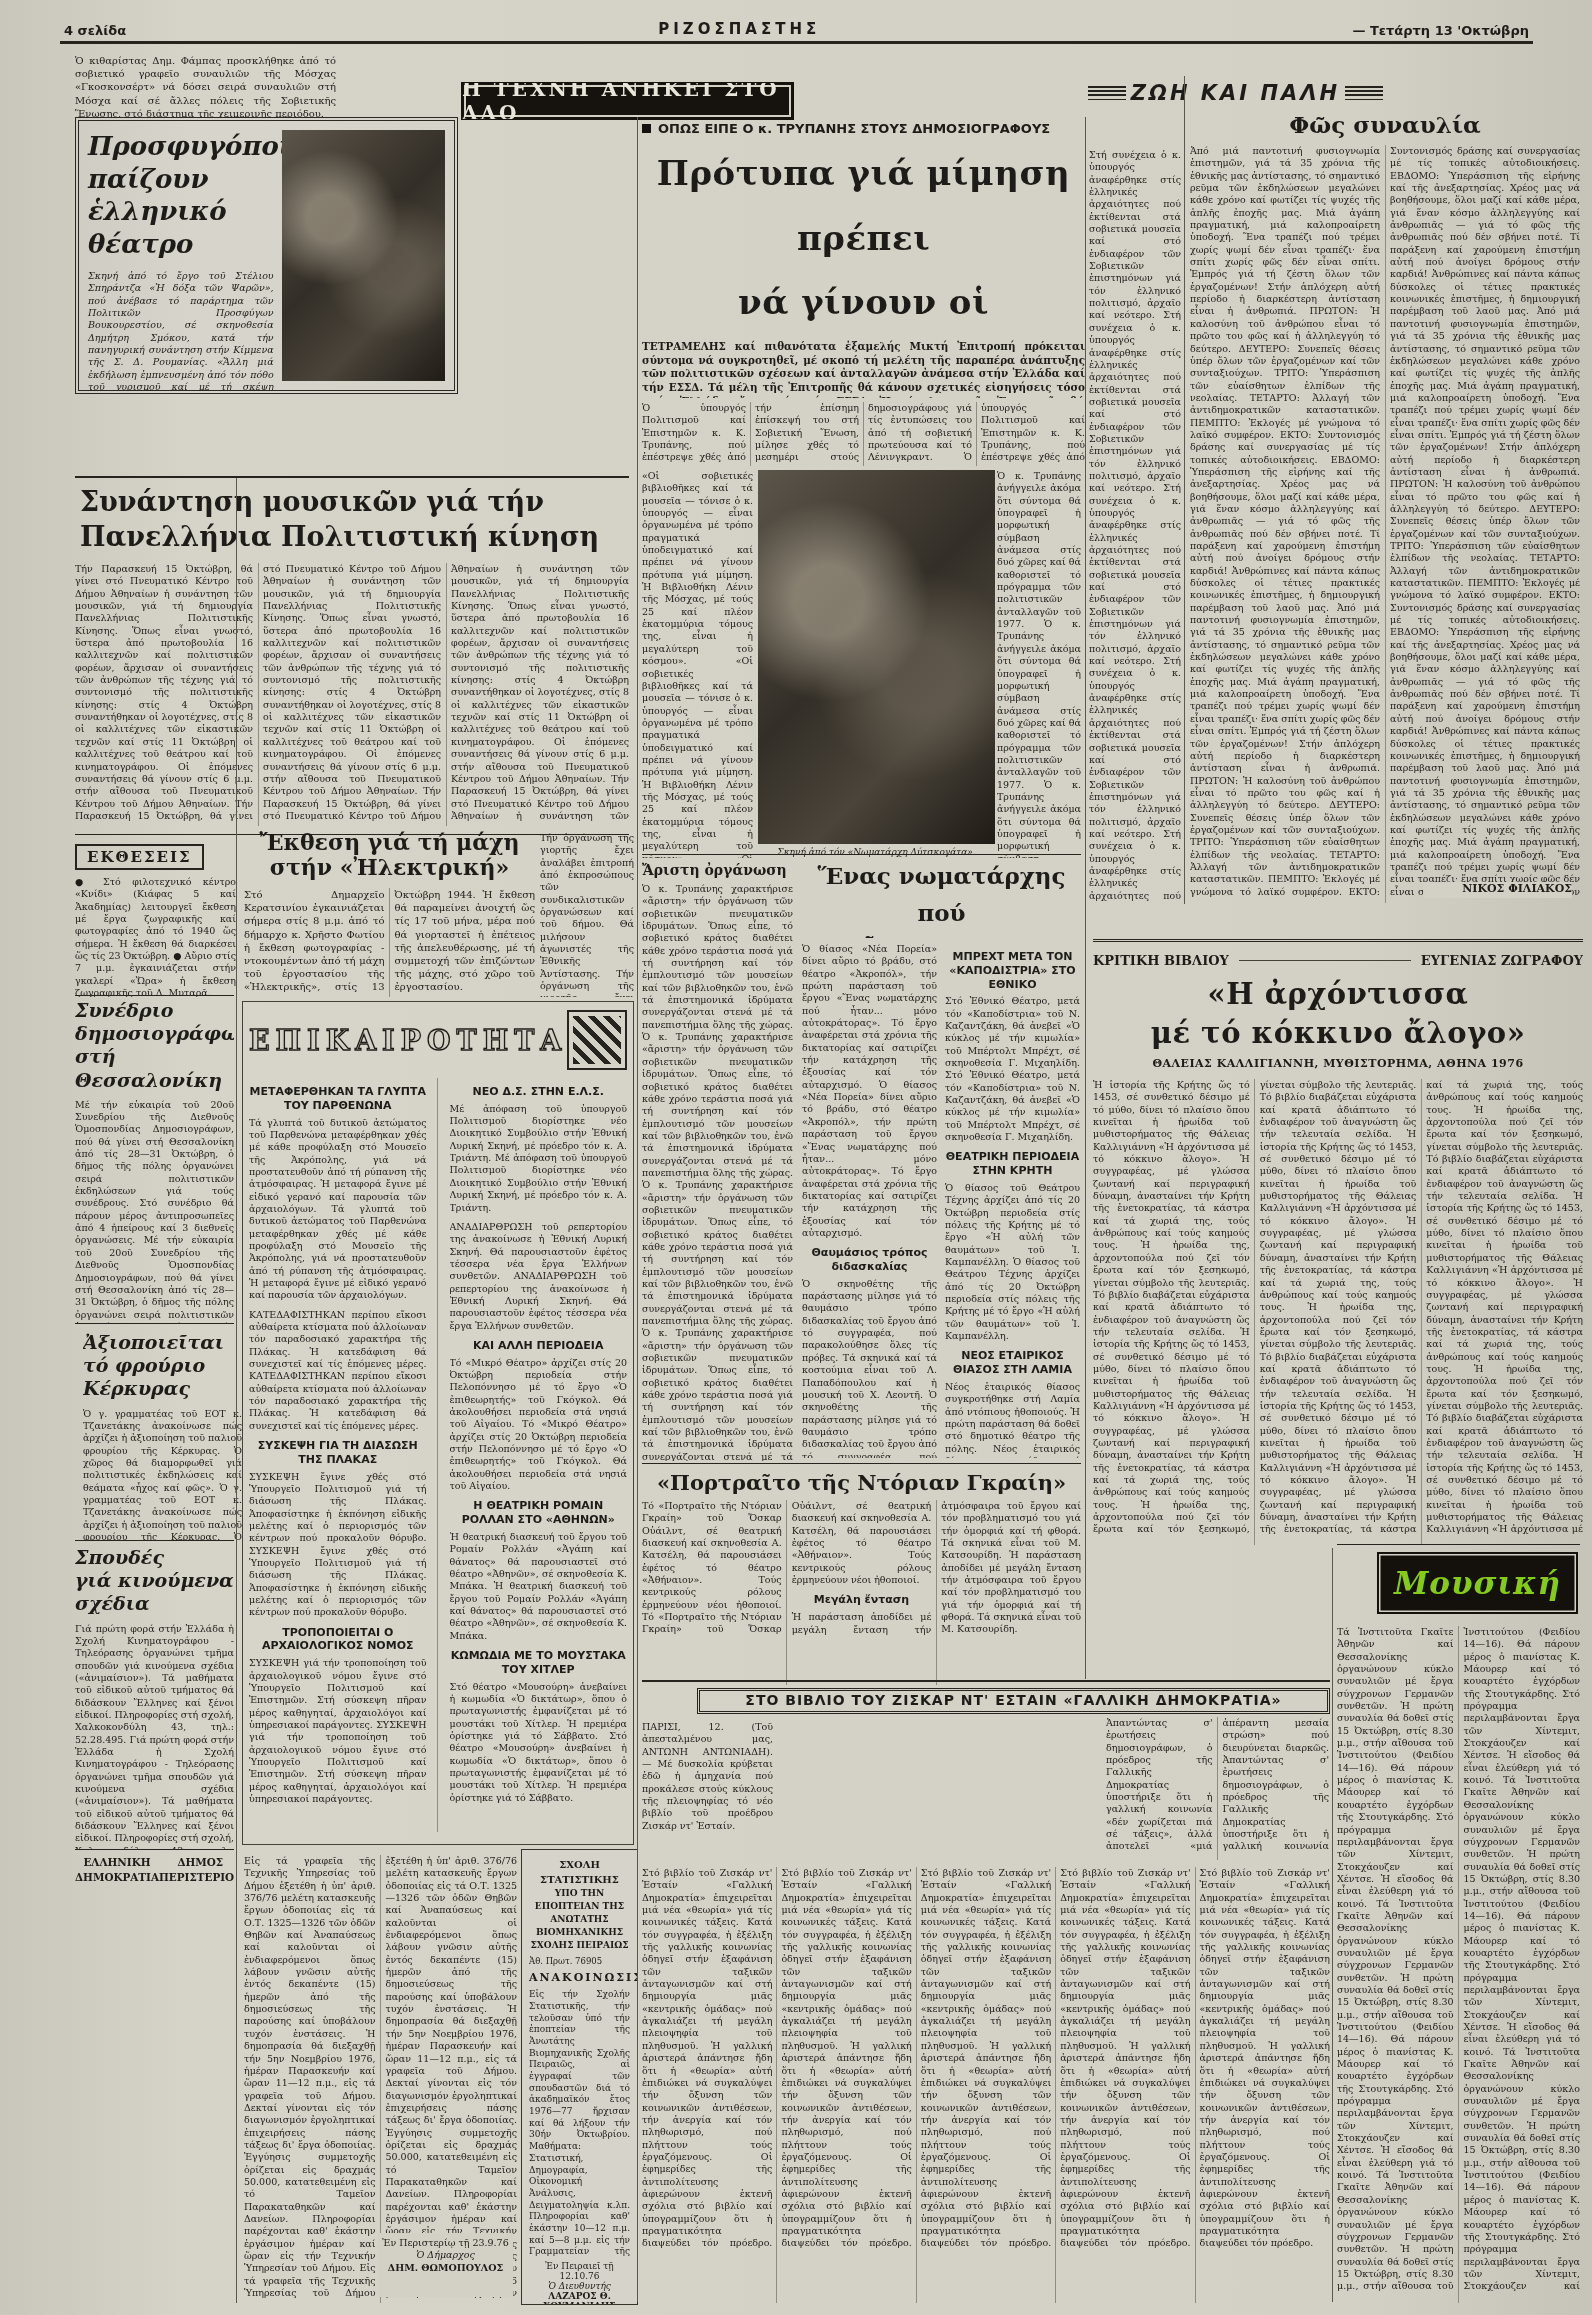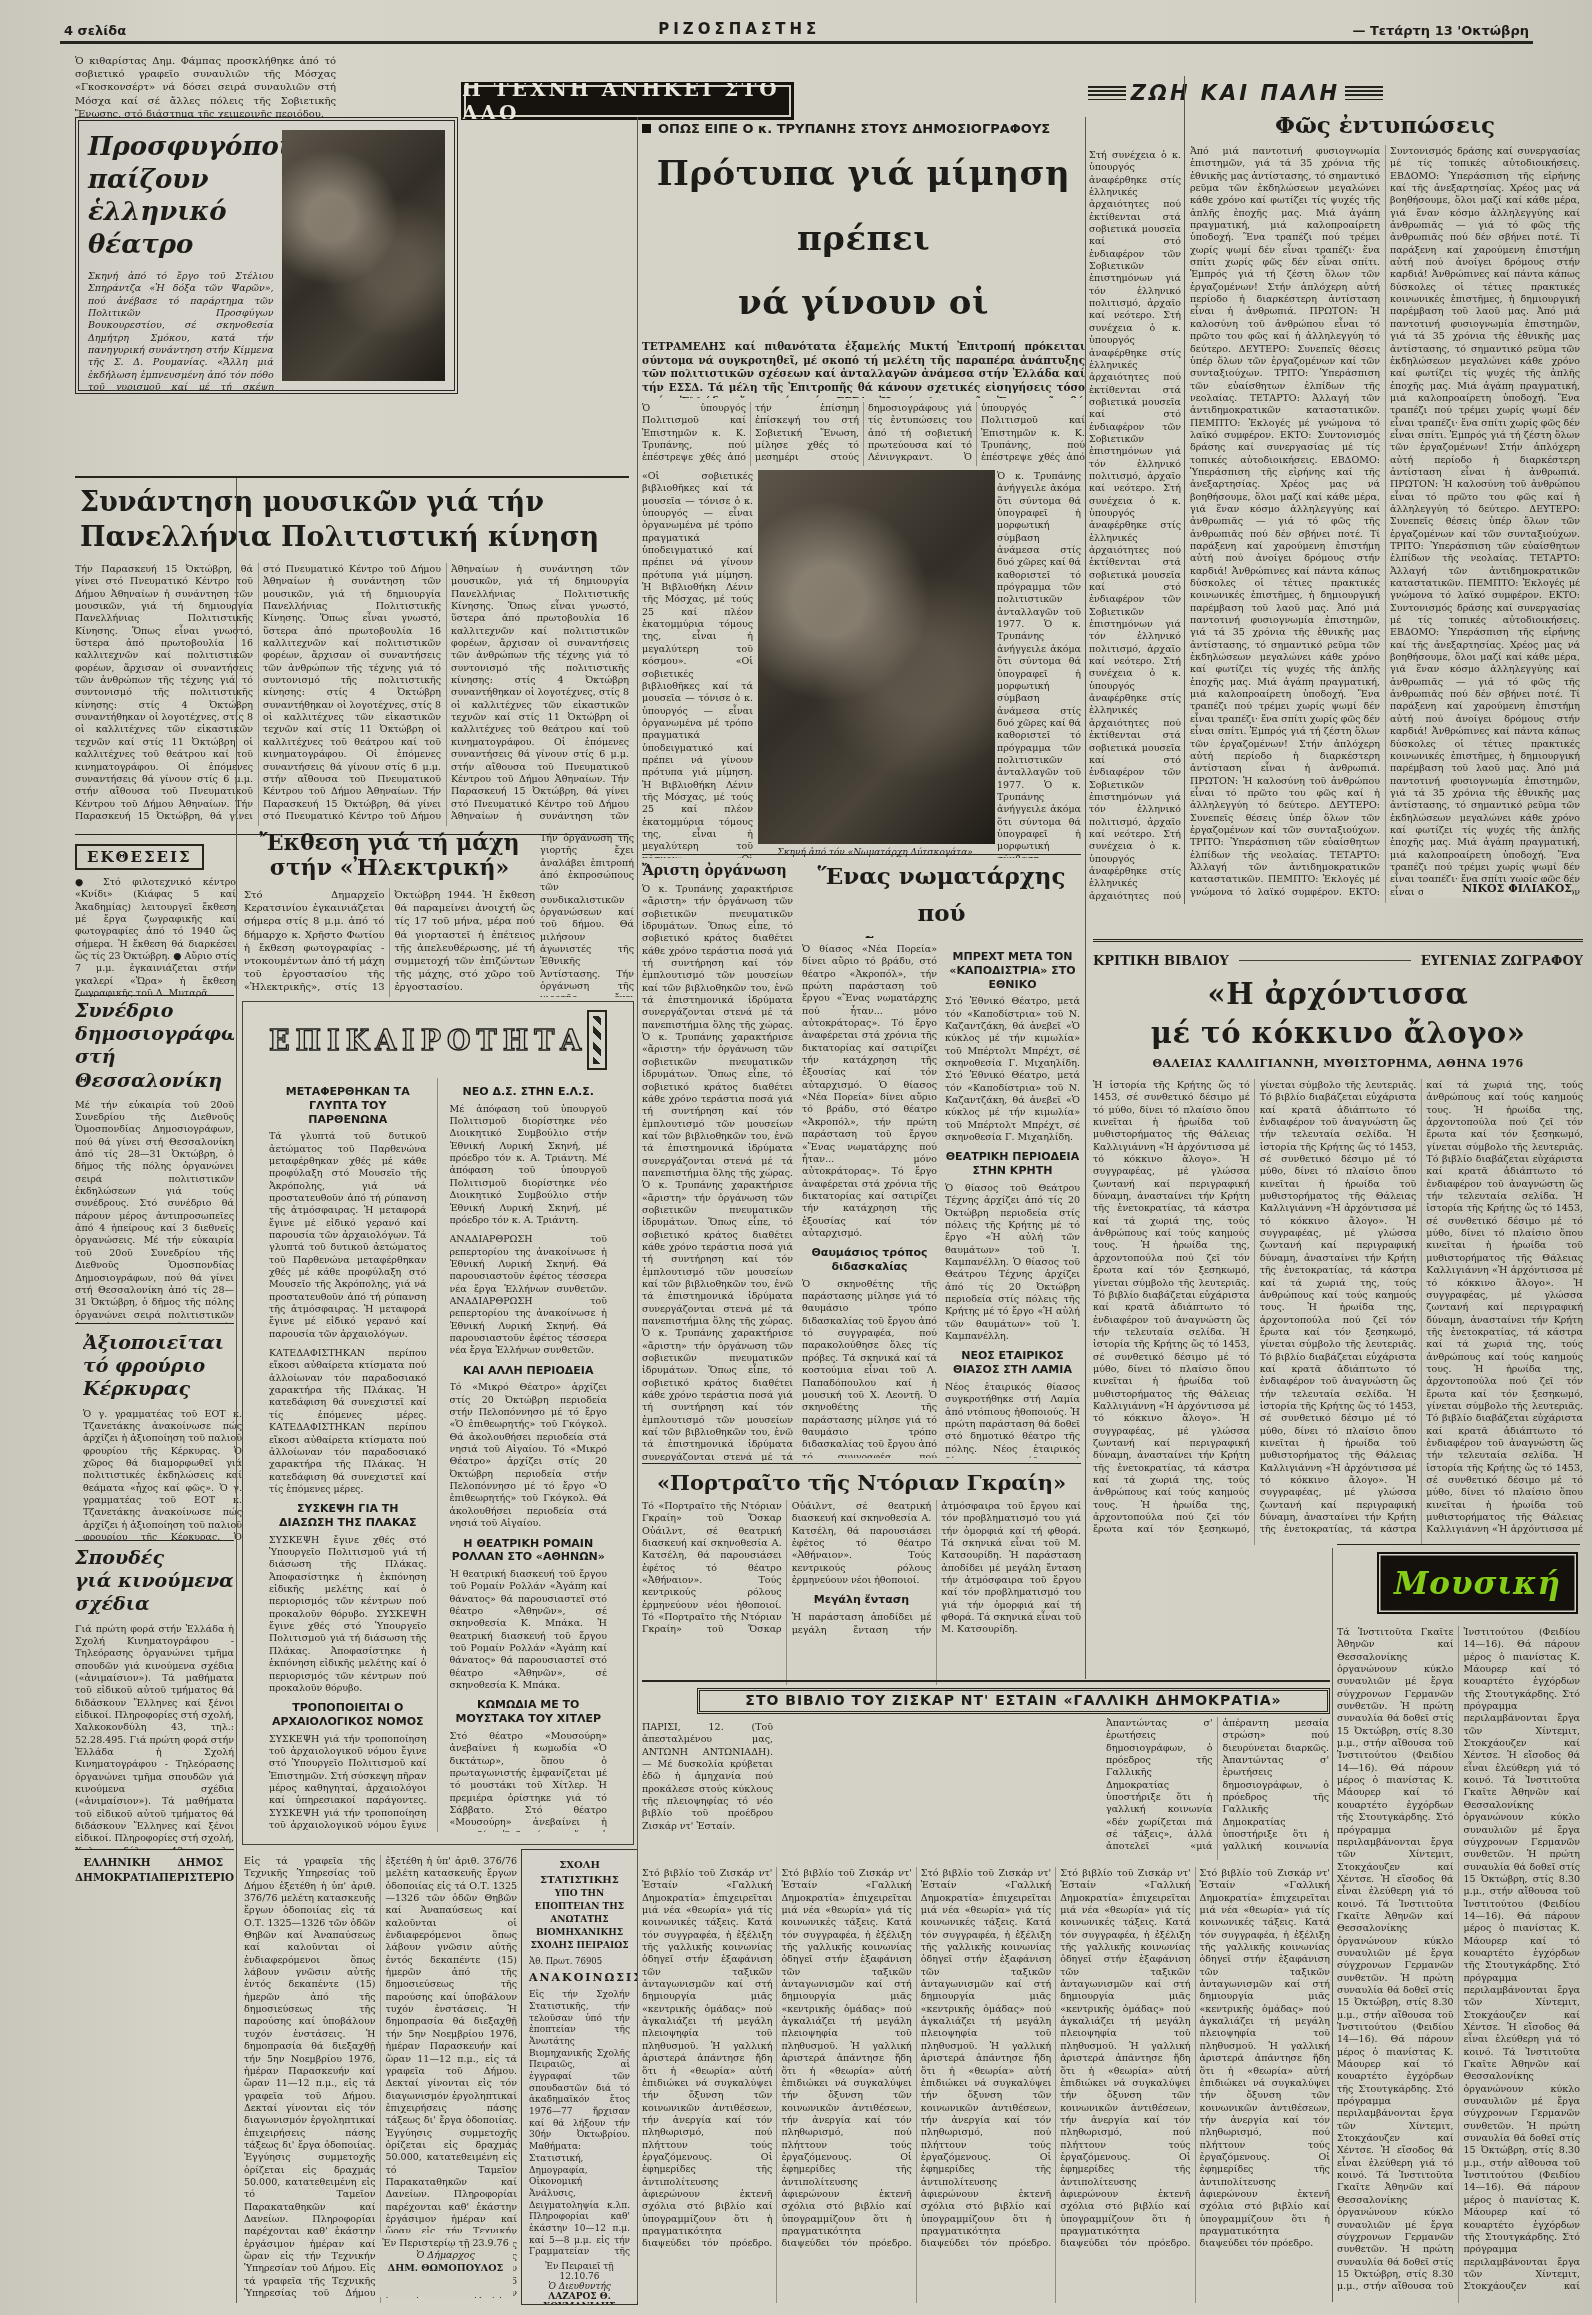--- a/index.html
+++ b/index.html
@@ -35,21 +35,21 @@
   .refbox{border:4px double #2a2822;padding:9px;display:flex;gap:8px;background:rgba(255,255,255,.04)}
   .reftitle{font-size:26px;font-weight:bold;font-style:italic;line-height:1.25;margin-bottom:10px}
   .refcap{font-size:9.5px;line-height:1.3}
   .kick{display:flex;align-items:center;gap:7px;font-size:13px;font-weight:bold}
   .sq{width:9px;height:9px;background:#16130f;flex:0 0 auto}
   .tryhead{font-size:34px;font-weight:bold;line-height:1.9;letter-spacing:0.5px}
   .lead{font-size:10.4px;font-weight:bold;line-height:1.32}
   .secthead-i{font-size:19px;font-weight:bold;font-style:italic;line-height:1.22;margin-bottom:7px}
   .xhead{font-size:11px;font-weight:bold;text-align:center;margin:7px 0 4px 0;line-height:1.25;font-family:"DejaVu Sans",sans-serif}
   .boxlbl{display:inline-block;border:2px solid #26241f;padding:2px 10px;font-size:15px;font-weight:bold;letter-spacing:2px;margin-bottom:6px}
-  .epik{border:1px solid #44413a;padding:8px 26px;background:rgba(255,255,255,.03)}
+  .epik{border:1px solid #44413a;padding:8px 6px;background:rgba(255,255,255,.03)}
   .epiktitle{font-size:27px;font-weight:bold;letter-spacing:6px;color:#d3d0c6;
     -webkit-text-stroke:1.3px #1d1c18;text-shadow:0 0 1px rgba(29,28,24,.7)}
   .ornament{width:60px;height:60px;border:2px solid #26241f;padding:4px}
   .ornament > div{width:100%;height:100%;background:repeating-linear-gradient(45deg,#26241f 0 5px,#d3d0c6 5px 11px)}
   .noticehead{font-size:10.4px;font-weight:bold;text-align:center;line-height:1.45}
   .anak{font-size:13px;font-weight:bold;text-align:center;letter-spacing:2px;margin:8px 0 6px 0}
   .schoolbox{border:1.5px solid #35332c;padding:8px 7px;background:rgba(255,255,255,.04)}
   .mousiki{background:#14110d;color:#84cc16;display:flex;align-items:center;justify-content:center;
     font-size:31px;font-style:italic;font-weight:bold;letter-spacing:1px;
     box-shadow:inset 0 0 0 2px #14110d, inset 0 0 0 3.5px #d3d0c6}
@@ -101,21 +101,21 @@
 νά γίνουν οἱ σοβιετικές
 βιβλιοθῆκες καί μουσεῖα</div>
   <div class="abs lead jt" style="left:642px;top:340px;width:443px;height:58px">ΤΕΤΡΑΜΕΛΗΣ καί πιθανότατα ἑξαμελής Μικτή Ἐπιτροπή πρόκειται σύντομα νά συγκροτηθεῖ, μέ σκοπό τή μελέτη τῆς παραπέρα ἀνάπτυξης τῶν πολιτιστικῶν σχέσεων καί ἀνταλλαγῶν ἀνάμεσα στήν Ἑλλάδα καί τήν ΕΣΣΔ. Τά μέλη τῆς Ἐπιτροπῆς θά κάνουν σχετικές εἰσηγήσεις τόσο στήν Ἑλλάδα, ὅσο καί στήν ΕΣΣΔ. Ἡ σύγκληση τῆς Ἐπιτροπῆς θά ἀποτελέσει καί τό πρῶτο βῆμα γιά τήν ὑπογραφή τῆς μορφωτικῆς σύμβασης ἀνάμεσα στίς 2 χῶρες.</div>
   <div class="abs t9 jt cols4" style="left:642px;top:402px;width:443px;height:64px">Ὁ ὑπουργός Πολιτισμοῦ καί Ἐπιστημῶν κ. Κ. Τρυπάνης, πού ἐπέστρεψε χθές ἀπό τήν ἐπίσημη ἐπίσκεψή του στή Σοβιετική Ἕνωση, μίλησε χθές τό μεσημέρι στούς δημοσιογράφους γιά τίς ἐντυπώσεις του ἀπό τή σοβιετική πρωτεύουσα καί τό Λένινγκραντ. Ὁ ὑπουργός Πολιτισμοῦ καί Ἐπιστημῶν κ. Κ. Τρυπάνης, πού ἐπέστρεψε χθές ἀπό τήν ἐπίσημη ἐπίσκεψή του στή Σοβιετική Ἕνωση, μίλησε χθές τό μεσημέρι στούς δημοσιογράφους γιά τίς ἐντυπώσεις του ἀπό τή σοβιετική πρωτεύουσα καί τό Λένινγκραντ.</div>
   <div class="abs t9 jt" style="left:642px;top:470px;width:111px;height:388px">«Οἱ σοβιετικές βιβλιοθῆκες καί τά μουσεῖα — τόνισε ὁ κ. ὑπουργός — εἶναι ὀργανωμένα μέ τρόπο πραγματικά ὑποδειγματικό καί πρέπει νά γίνουν πρότυπα γιά μίμηση. Ἡ Βιβλιοθήκη Λένιν τῆς Μόσχας, μέ τούς 25 καί πλέον ἑκατομμύρια τόμους της, εἶναι ἡ μεγαλύτερη τοῦ κόσμου». «Οἱ σοβιετικές βιβλιοθῆκες καί τά μουσεῖα — τόνισε ὁ κ. ὑπουργός — εἶναι ὀργανωμένα μέ τρόπο πραγματικά ὑποδειγματικό καί πρέπει νά γίνουν πρότυπα γιά μίμηση. Ἡ Βιβλιοθήκη Λένιν τῆς Μόσχας, μέ τούς 25 καί πλέον ἑκατομμύρια τόμους της, εἶναι ἡ μεγαλύτερη τοῦ κόσμου». «Οἱ σοβιετικές βιβλιοθῆκες καί τά μουσεῖα — τόνισε ὁ κ. ὑπουργός — εἶναι ὀργανωμένα μέ τρόπο πραγματικά ὑποδειγματικό καί πρέπει νά γίνουν πρότυπα γιά μίμηση. Ἡ Βιβλιοθήκη Λένιν τῆς Μόσχας, μέ τούς 25 καί πλέον ἑκατομμύρια τόμους της, εἶναι ἡ μεγαλύτερη τοῦ κόσμου».</div>
   <div class="abs photo" style="left:758px;top:470px;width:237px;height:374px"></div>
   <div class="abs caption" style="left:758px;top:847px;width:237px;height:16px">Σκηνή ἀπό τόν «Νωματάρχη Λύτσκογάτα».</div>
   <div class="abs t9 jt" style="left:997px;top:470px;width:84px;height:388px">Ὁ κ. Τρυπάνης ἀνήγγειλε ἀκόμα ὅτι σύντομα θά ὑπογραφεῖ ἡ μορφωτική σύμβαση ἀνάμεσα στίς δυό χῶρες καί θά καθοριστεῖ τό πρόγραμμα τῶν πολιτιστικῶν ἀνταλλαγῶν τοῦ 1977. Ὁ κ. Τρυπάνης ἀνήγγειλε ἀκόμα ὅτι σύντομα θά ὑπογραφεῖ ἡ μορφωτική σύμβαση ἀνάμεσα στίς δυό χῶρες καί θά καθοριστεῖ τό πρόγραμμα τῶν πολιτιστικῶν ἀνταλλαγῶν τοῦ 1977. Ὁ κ. Τρυπάνης ἀνήγγειλε ἀκόμα ὅτι σύντομα θά ὑπογραφεῖ ἡ μορφωτική σύμβαση ἀνάμεσα στίς δυό χῶρες καί θά καθοριστεῖ τό πρόγραμμα τῶν πολιτιστικῶν ἀνταλλαγῶν τοῦ 1977.</div>
   <div class="abs t9 jt" style="left:1089px;top:149px;width:92px;height:752px">Στή συνέχεια ὁ κ. ὑπουργός ἀναφέρθηκε στίς ἑλληνικές ἀρχαιότητες πού ἐκτίθενται στά σοβιετικά μουσεῖα καί στό ἐνδιαφέρον τῶν Σοβιετικῶν ἐπιστημόνων γιά τόν ἑλληνικό πολιτισμό, ἀρχαῖο καί νεότερο. Στή συνέχεια ὁ κ. ὑπουργός ἀναφέρθηκε στίς ἑλληνικές ἀρχαιότητες πού ἐκτίθενται στά σοβιετικά μουσεῖα καί στό ἐνδιαφέρον τῶν Σοβιετικῶν ἐπιστημόνων γιά τόν ἑλληνικό πολιτισμό, ἀρχαῖο καί νεότερο. Στή συνέχεια ὁ κ. ὑπουργός ἀναφέρθηκε στίς ἑλληνικές ἀρχαιότητες πού ἐκτίθενται στά σοβιετικά μουσεῖα καί στό ἐνδιαφέρον τῶν Σοβιετικῶν ἐπιστημόνων γιά τόν ἑλληνικό πολιτισμό, ἀρχαῖο καί νεότερο. Στή συνέχεια ὁ κ. ὑπουργός ἀναφέρθηκε στίς ἑλληνικές ἀρχαιότητες πού ἐκτίθενται στά σοβιετικά μουσεῖα καί στό ἐνδιαφέρον τῶν Σοβιετικῶν ἐπιστημόνων γιά τόν ἑλληνικό πολιτισμό, ἀρχαῖο καί νεότερο. Στή συνέχεια ὁ κ. ὑπουργός ἀναφέρθηκε στίς ἑλληνικές ἀρχαιότητες πού ἐκτίθενται στά σοβιετικά μουσεῖα καί στό ἐνδιαφέρον τῶν Σοβιετικῶν ἐπιστημόνων γιά τόν ἑλληνικό πολιτισμό, ἀρχαῖο καί νεότερο. Στή συνέχεια ὁ κ. ὑπουργός ἀναφέρθηκε στίς ἑλληνικές ἀρχαιότητες πού ἐκτίθενται στά σοβιετικά μουσεῖα καί στό ἐνδιαφέρον τῶν Σοβιετικῶν ἐπιστημόνων γιά τόν ἑλληνικό πολιτισμό, ἀρχαῖο καί νεότερο.</div>
 
-  <div class="abs ctr" style="left:1190px;top:111px;width:390px;height:30px;font-size:23px;font-weight:bold">Φῶς ἐντυπώσεις</div>
+  <div class="abs ctr" style="left:1190px;top:111px;width:390px;height:30px;font-size:23px;font-weight:bold">Φῶς συναυλία</div>
   <div class="abs t9 jt cols2" style="left:1190px;top:145px;width:390px;height:758px">Ἀπό μιά παντοτινή φυσιογνωμία ἐπιστημῶν, γιά τά 35 χρόνια τῆς ἐθνικῆς μας ἀντίστασης, τό σημαντικό ρεῦμα τῶν ἐκδηλώσεων μεγαλώνει κάθε χρόνο καί φωτίζει τίς ψυχές τῆς ἁπλῆς ἐποχῆς μας. Μιά ἀγάπη πραγματική, μιά καλοπροαίρετη ὑποδοχή. Ἕνα τραπέζι πού τρέμει χωρίς ψωμί δέν εἶναι τραπέζι· ἕνα σπίτι χωρίς φῶς δέν εἶναι σπίτι. Ἐμπρός γιά τή ζέστη ὅλων τῶν ἐργαζομένων! Στήν ἁπλόχερη αὐτή περίοδο ἡ διαρκέστερη ἀντίσταση εἶναι ἡ ἀνθρωπιά. ΠΡΩΤΟΝ: Ἡ καλοσύνη τοῦ ἀνθρώπου εἶναι τό πρῶτο του φῶς καί ἡ ἀλληλεγγύη τό δεύτερο. ΔΕΥΤΕΡΟ: Συνεπεῖς θέσεις ὑπέρ ὅλων τῶν ἐργαζομένων καί τῶν συνταξιούχων. ΤΡΙΤΟ: Ὑπεράσπιση τῶν εὐαίσθητων ἐλπίδων τῆς νεολαίας. ΤΕΤΑΡΤΟ: Ἀλλαγή τῶν ἀντιδημοκρατικῶν καταστατικῶν. ΠΕΜΠΤΟ: Ἐκλογές μέ γνώμονα τό λαϊκό συμφέρον. ΕΚΤΟ: Συντονισμός δράσης καί συνεργασίας μέ τίς τοπικές αὐτοδιοικήσεις. ΕΒΔΟΜΟ: Ὑπεράσπιση τῆς εἰρήνης καί τῆς ἀνεξαρτησίας. Χρέος μας νά βοηθήσουμε, ὅλοι μαζί καί κάθε μέρα, γιά ἕναν κόσμο ἀλληλεγγύης καί ἀνθρωπιᾶς — γιά τό φῶς τῆς ἀνθρωπιᾶς πού δέν σβήνει ποτέ. Τί παράξενη καί χαρούμενη ἐπιστήμη αὐτή πού ἀνοίγει δρόμους στήν καρδιά! Ἀνθρώπινες καί πάντα κάπως δύσκολες οἱ τέτιες πρακτικές κοινωνικές ἐπιστῆμες, ἡ δημιουργική παρέμβαση τοῦ λαοῦ μας. Ἀπό μιά παντοτινή φυσιογνωμία ἐπιστημῶν, γιά τά 35 χρόνια τῆς ἐθνικῆς μας ἀντίστασης, τό σημαντικό ρεῦμα τῶν ἐκδηλώσεων μεγαλώνει κάθε χρόνο καί φωτίζει τίς ψυχές τῆς ἁπλῆς ἐποχῆς μας. Μιά ἀγάπη πραγματική, μιά καλοπροαίρετη ὑποδοχή. Ἕνα τραπέζι πού τρέμει χωρίς ψωμί δέν εἶναι τραπέζι· ἕνα σπίτι χωρίς φῶς δέν εἶναι σπίτι. Ἐμπρός γιά τή ζέστη ὅλων τῶν ἐργαζομένων! Στήν ἁπλόχερη αὐτή περίοδο ἡ διαρκέστερη ἀντίσταση εἶναι ἡ ἀνθρωπιά. ΠΡΩΤΟΝ: Ἡ καλοσύνη τοῦ ἀνθρώπου εἶναι τό πρῶτο του φῶς καί ἡ ἀλληλεγγύη τό δεύτερο. ΔΕΥΤΕΡΟ: Συνεπεῖς θέσεις ὑπέρ ὅλων τῶν ἐργαζομένων καί τῶν συνταξιούχων. ΤΡΙΤΟ: Ὑπεράσπιση τῶν εὐαίσθητων ἐλπίδων τῆς νεολαίας. ΤΕΤΑΡΤΟ: Ἀλλαγή τῶν ἀντιδημοκρατικῶν καταστατικῶν. ΠΕΜΠΤΟ: Ἐκλογές μέ γνώμονα τό λαϊκό συμφέρον. ΕΚΤΟ: Συντονισμός δράσης καί συνεργασίας μέ τίς τοπικές αὐτοδιοικήσεις. ΕΒΔΟΜΟ: Ὑπεράσπιση τῆς εἰρήνης καί τῆς ἀνεξαρτησίας. Χρέος μας νά βοηθήσουμε, ὅλοι μαζί καί κάθε μέρα, γιά ἕναν κόσμο ἀλληλεγγύης καί ἀνθρωπιᾶς — γιά τό φῶς τῆς ἀνθρωπιᾶς πού δέν σβήνει ποτέ. Τί παράξενη καί χαρούμενη ἐπιστήμη αὐτή πού ἀνοίγει δρόμους στήν καρδιά! Ἀνθρώπινες καί πάντα κάπως δύσκολες οἱ τέτιες πρακτικές κοινωνικές ἐπιστῆμες, ἡ δημιουργική παρέμβαση τοῦ λαοῦ μας. Ἀπό μιά παντοτινή φυσιογνωμία ἐπιστημῶν, γιά τά 35 χρόνια τῆς ἐθνικῆς μας ἀντίστασης, τό σημαντικό ρεῦμα τῶν ἐκδηλώσεων μεγαλώνει κάθε χρόνο καί φωτίζει τίς ψυχές τῆς ἁπλῆς ἐποχῆς μας. Μιά ἀγάπη πραγματική, μιά καλοπροαίρετη ὑποδοχή. Ἕνα τραπέζι πού τρέμει χωρίς ψωμί δέν εἶναι τραπέζι· ἕνα σπίτι χωρίς φῶς δέν εἶναι σπίτι. Ἐμπρός γιά τή ζέστη ὅλων τῶν ἐργαζομένων! Στήν ἁπλόχερη αὐτή περίοδο ἡ διαρκέστερη ἀντίσταση εἶναι ἡ ἀνθρωπιά. ΠΡΩΤΟΝ: Ἡ καλοσύνη τοῦ ἀνθρώπου εἶναι τό πρῶτο του φῶς καί ἡ ἀλληλεγγύη τό δεύτερο. ΔΕΥΤΕΡΟ: Συνεπεῖς θέσεις ὑπέρ ὅλων τῶν ἐργαζομένων καί τῶν συνταξιούχων. ΤΡΙΤΟ: Ὑπεράσπιση τῶν εὐαίσθητων ἐλπίδων τῆς νεολαίας. ΤΕΤΑΡΤΟ: Ἀλλαγή τῶν ἀντιδημοκρατικῶν καταστατικῶν. ΠΕΜΠΤΟ: Ἐκλογές μέ γνώμονα τό λαϊκό συμφέρον. ΕΚΤΟ: Συντονισμός δράσης καί συνεργασίας μέ τίς τοπικές αὐτοδιοικήσεις. ΕΒΔΟΜΟ: Ὑπεράσπιση τῆς εἰρήνης καί τῆς ἀνεξαρτησίας. Χρέος μας νά βοηθήσουμε, ὅλοι μαζί καί κάθε μέρα, γιά ἕναν κόσμο ἀλληλεγγύης καί ἀνθρωπιᾶς — γιά τό φῶς τῆς ἀνθρωπιᾶς πού δέν σβήνει ποτέ. Τί παράξενη καί χαρούμενη ἐπιστήμη αὐτή πού ἀνοίγει δρόμους στήν καρδιά! Ἀνθρώπινες καί πάντα κάπως δύσκολες οἱ τέτιες πρακτικές κοινωνικές ἐπιστῆμες, ἡ δημιουργική παρέμβαση τοῦ λαοῦ μας. Ἀπό μιά παντοτινή φυσιογνωμία ἐπιστημῶν, γιά τά 35 χρόνια τῆς ἐθνικῆς μας ἀντίστασης, τό σημαντικό ρεῦμα τῶν ἐκδηλώσεων μεγαλώνει κάθε χρόνο καί φωτίζει τίς ψυχές τῆς ἁπλῆς ἐποχῆς μας. Μιά ἀγάπη πραγματική, μιά καλοπροαίρετη ὑποδοχή. Ἕνα τραπέζι πού τρέμει χωρίς ψωμί δέν εἶναι τραπέζι· ἕνα σπίτι χωρίς φῶς δέν εἶναι σπίτι. Ἐμπρός γιά τή ζέστη ὅλων τῶν ἐργαζομένων! Στήν ἁπλόχερη αὐτή περίοδο ἡ διαρκέστερη ἀντίσταση εἶναι ἡ ἀνθρωπιά. ΠΡΩΤΟΝ: Ἡ καλοσύνη τοῦ ἀνθρώπου εἶναι τό πρῶτο του φῶς καί ἡ ἀλληλεγγύη τό δεύτερο. ΔΕΥΤΕΡΟ: Συνεπεῖς θέσεις ὑπέρ ὅλων τῶν ἐργαζομένων καί τῶν συνταξιούχων. ΤΡΙΤΟ: Ὑπεράσπιση τῶν εὐαίσθητων ἐλπίδων τῆς νεολαίας. ΤΕΤΑΡΤΟ: Ἀλλαγή τῶν ἀντιδημοκρατικῶν καταστατικῶν. ΠΕΜΠΤΟ: Ἐκλογές μέ γνώμονα τό λαϊκό συμφέρον. ΕΚΤΟ: Συντονισμός δράσης καί συνεργασίας μέ τίς τοπικές αὐτοδιοικήσεις. ΕΒΔΟΜΟ: Ὑπεράσπιση τῆς εἰρήνης καί τῆς ἀνεξαρτησίας. Χρέος μας νά βοηθήσουμε, ὅλοι μαζί καί κάθε μέρα, γιά ἕναν κόσμο ἀλληλεγγύης καί ἀνθρωπιᾶς — γιά τό φῶς τῆς ἀνθρωπιᾶς πού δέν σβήνει ποτέ. Τί παράξενη καί χαρούμενη ἐπιστήμη αὐτή πού ἀνοίγει δρόμους στήν καρδιά! Ἀνθρώπινες καί πάντα κάπως δύσκολες οἱ τέτιες πρακτικές κοινωνικές ἐπιστῆμες, ἡ δημιουργική παρέμβαση τοῦ λαοῦ μας.</div>
   <div class="abs sig rt" style="left:1423px;top:882px;width:149px;height:16px">ΝΙΚΟΣ ΦΙΛΙΑΚΟΣ</div>
 
   <div class="abs hr" style="left:75px;top:476px;width:554px;height:2px"></div>
   <div class="abs prl" style="left:80px;top:484px;width:547px;height:72px;font-size:27px;font-weight:bold;line-height:1.3">Συνάντηση μουσικῶν γιά τήν
 Πανελλήνια Πολιτιστική κίνηση</div>
   <div class="abs t9 jt cols3" style="left:75px;top:563px;width:554px;height:263px">Τήν Παρασκευή 15 Ὀκτώβρη, θά γίνει στό Πνευματικό Κέντρο τοῦ Δήμου Ἀθηναίων ἡ συνάντηση τῶν μουσικῶν, γιά τή δημιουργία Πανελλήνιας Πολιτιστικῆς Κίνησης. Ὅπως εἶναι γνωστό, ὕστερα ἀπό πρωτοβουλία 16 καλλιτεχνῶν καί πολιτιστικῶν φορέων, ἄρχισαν οἱ συναντήσεις τῶν ἀνθρώπων τῆς τέχνης γιά τό συντονισμό τῆς πολιτιστικῆς κίνησης: στίς 4 Ὀκτώβρη συναντήθηκαν οἱ λογοτέχνες, στίς 8 οἱ καλλιτέχνες τῶν εἰκαστικῶν τεχνῶν καί στίς 11 Ὀκτώβρη οἱ καλλιτέχνες τοῦ θεάτρου καί τοῦ κινηματογράφου. Οἱ ἑπόμενες συναντήσεις θά γίνουν στίς 6 μ.μ. στήν αἴθουσα τοῦ Πνευματικοῦ Κέντρου τοῦ Δήμου Ἀθηναίων. Τήν Παρασκευή 15 Ὀκτώβρη, θά γίνει στό Πνευματικό Κέντρο τοῦ Δήμου Ἀθηναίων ἡ συνάντηση τῶν μουσικῶν, γιά τή δημιουργία Πανελλήνιας Πολιτιστικῆς Κίνησης. Ὅπως εἶναι γνωστό, ὕστερα ἀπό πρωτοβουλία 16 καλλιτεχνῶν καί πολιτιστικῶν φορέων, ἄρχισαν οἱ συναντήσεις τῶν ἀνθρώπων τῆς τέχνης γιά τό συντονισμό τῆς πολιτιστικῆς κίνησης: στίς 4 Ὀκτώβρη συναντήθηκαν οἱ λογοτέχνες, στίς 8 οἱ καλλιτέχνες τῶν εἰκαστικῶν τεχνῶν καί στίς 11 Ὀκτώβρη οἱ καλλιτέχνες τοῦ θεάτρου καί τοῦ κινηματογράφου. Οἱ ἑπόμενες συναντήσεις θά γίνουν στίς 6 μ.μ. στήν αἴθουσα τοῦ Πνευματικοῦ Κέντρου τοῦ Δήμου Ἀθηναίων. Τήν Παρασκευή 15 Ὀκτώβρη, θά γίνει στό Πνευματικό Κέντρο τοῦ Δήμου Ἀθηναίων ἡ συνάντηση τῶν μουσικῶν, γιά τή δημιουργία Πανελλήνιας Πολιτιστικῆς Κίνησης. Ὅπως εἶναι γνωστό, ὕστερα ἀπό πρωτοβουλία 16 καλλιτεχνῶν καί πολιτιστικῶν φορέων, ἄρχισαν οἱ συναντήσεις τῶν ἀνθρώπων τῆς τέχνης γιά τό συντονισμό τῆς πολιτιστικῆς κίνησης: στίς 4 Ὀκτώβρη συναντήθηκαν οἱ λογοτέχνες, στίς 8 οἱ καλλιτέχνες τῶν εἰκαστικῶν τεχνῶν καί στίς 11 Ὀκτώβρη οἱ καλλιτέχνες τοῦ θεάτρου καί τοῦ κινηματογράφου. Οἱ ἑπόμενες συναντήσεις θά γίνουν στίς 6 μ.μ. στήν αἴθουσα τοῦ Πνευματικοῦ Κέντρου τοῦ Δήμου Ἀθηναίων. Τήν Παρασκευή 15 Ὀκτώβρη, θά γίνει στό Πνευματικό Κέντρο τοῦ Δήμου Ἀθηναίων ἡ συνάντηση τῶν μουσικῶν, γιά τή δημιουργία Πανελλήνιας Πολιτιστικῆς Κίνησης. Ὅπως εἶναι γνωστό, ὕστερα ἀπό πρωτοβουλία 16 καλλιτεχνῶν καί πολιτιστικῶν φορέων, ἄρχισαν οἱ συναντήσεις τῶν ἀνθρώπων τῆς τέχνης γιά τό συντονισμό τῆς πολιτιστικῆς κίνησης: στίς 4 Ὀκτώβρη συναντήθηκαν οἱ λογοτέχνες, στίς 8 οἱ καλλιτέχνες τῶν εἰκαστικῶν τεχνῶν καί στίς 11 Ὀκτώβρη οἱ καλλιτέχνες τοῦ θεάτρου καί τοῦ κινηματογράφου. Οἱ ἑπόμενες συναντήσεις θά γίνουν στίς 6 μ.μ. στήν αἴθουσα τοῦ Πνευματικοῦ Κέντρου τοῦ Δήμου Ἀθηναίων.</div>
 
   <div class="abs hr" style="left:75px;top:834px;width:554px;height:1px"></div>
   <div class="abs" style="left:75px;top:844px;width:161px;height:153px">

